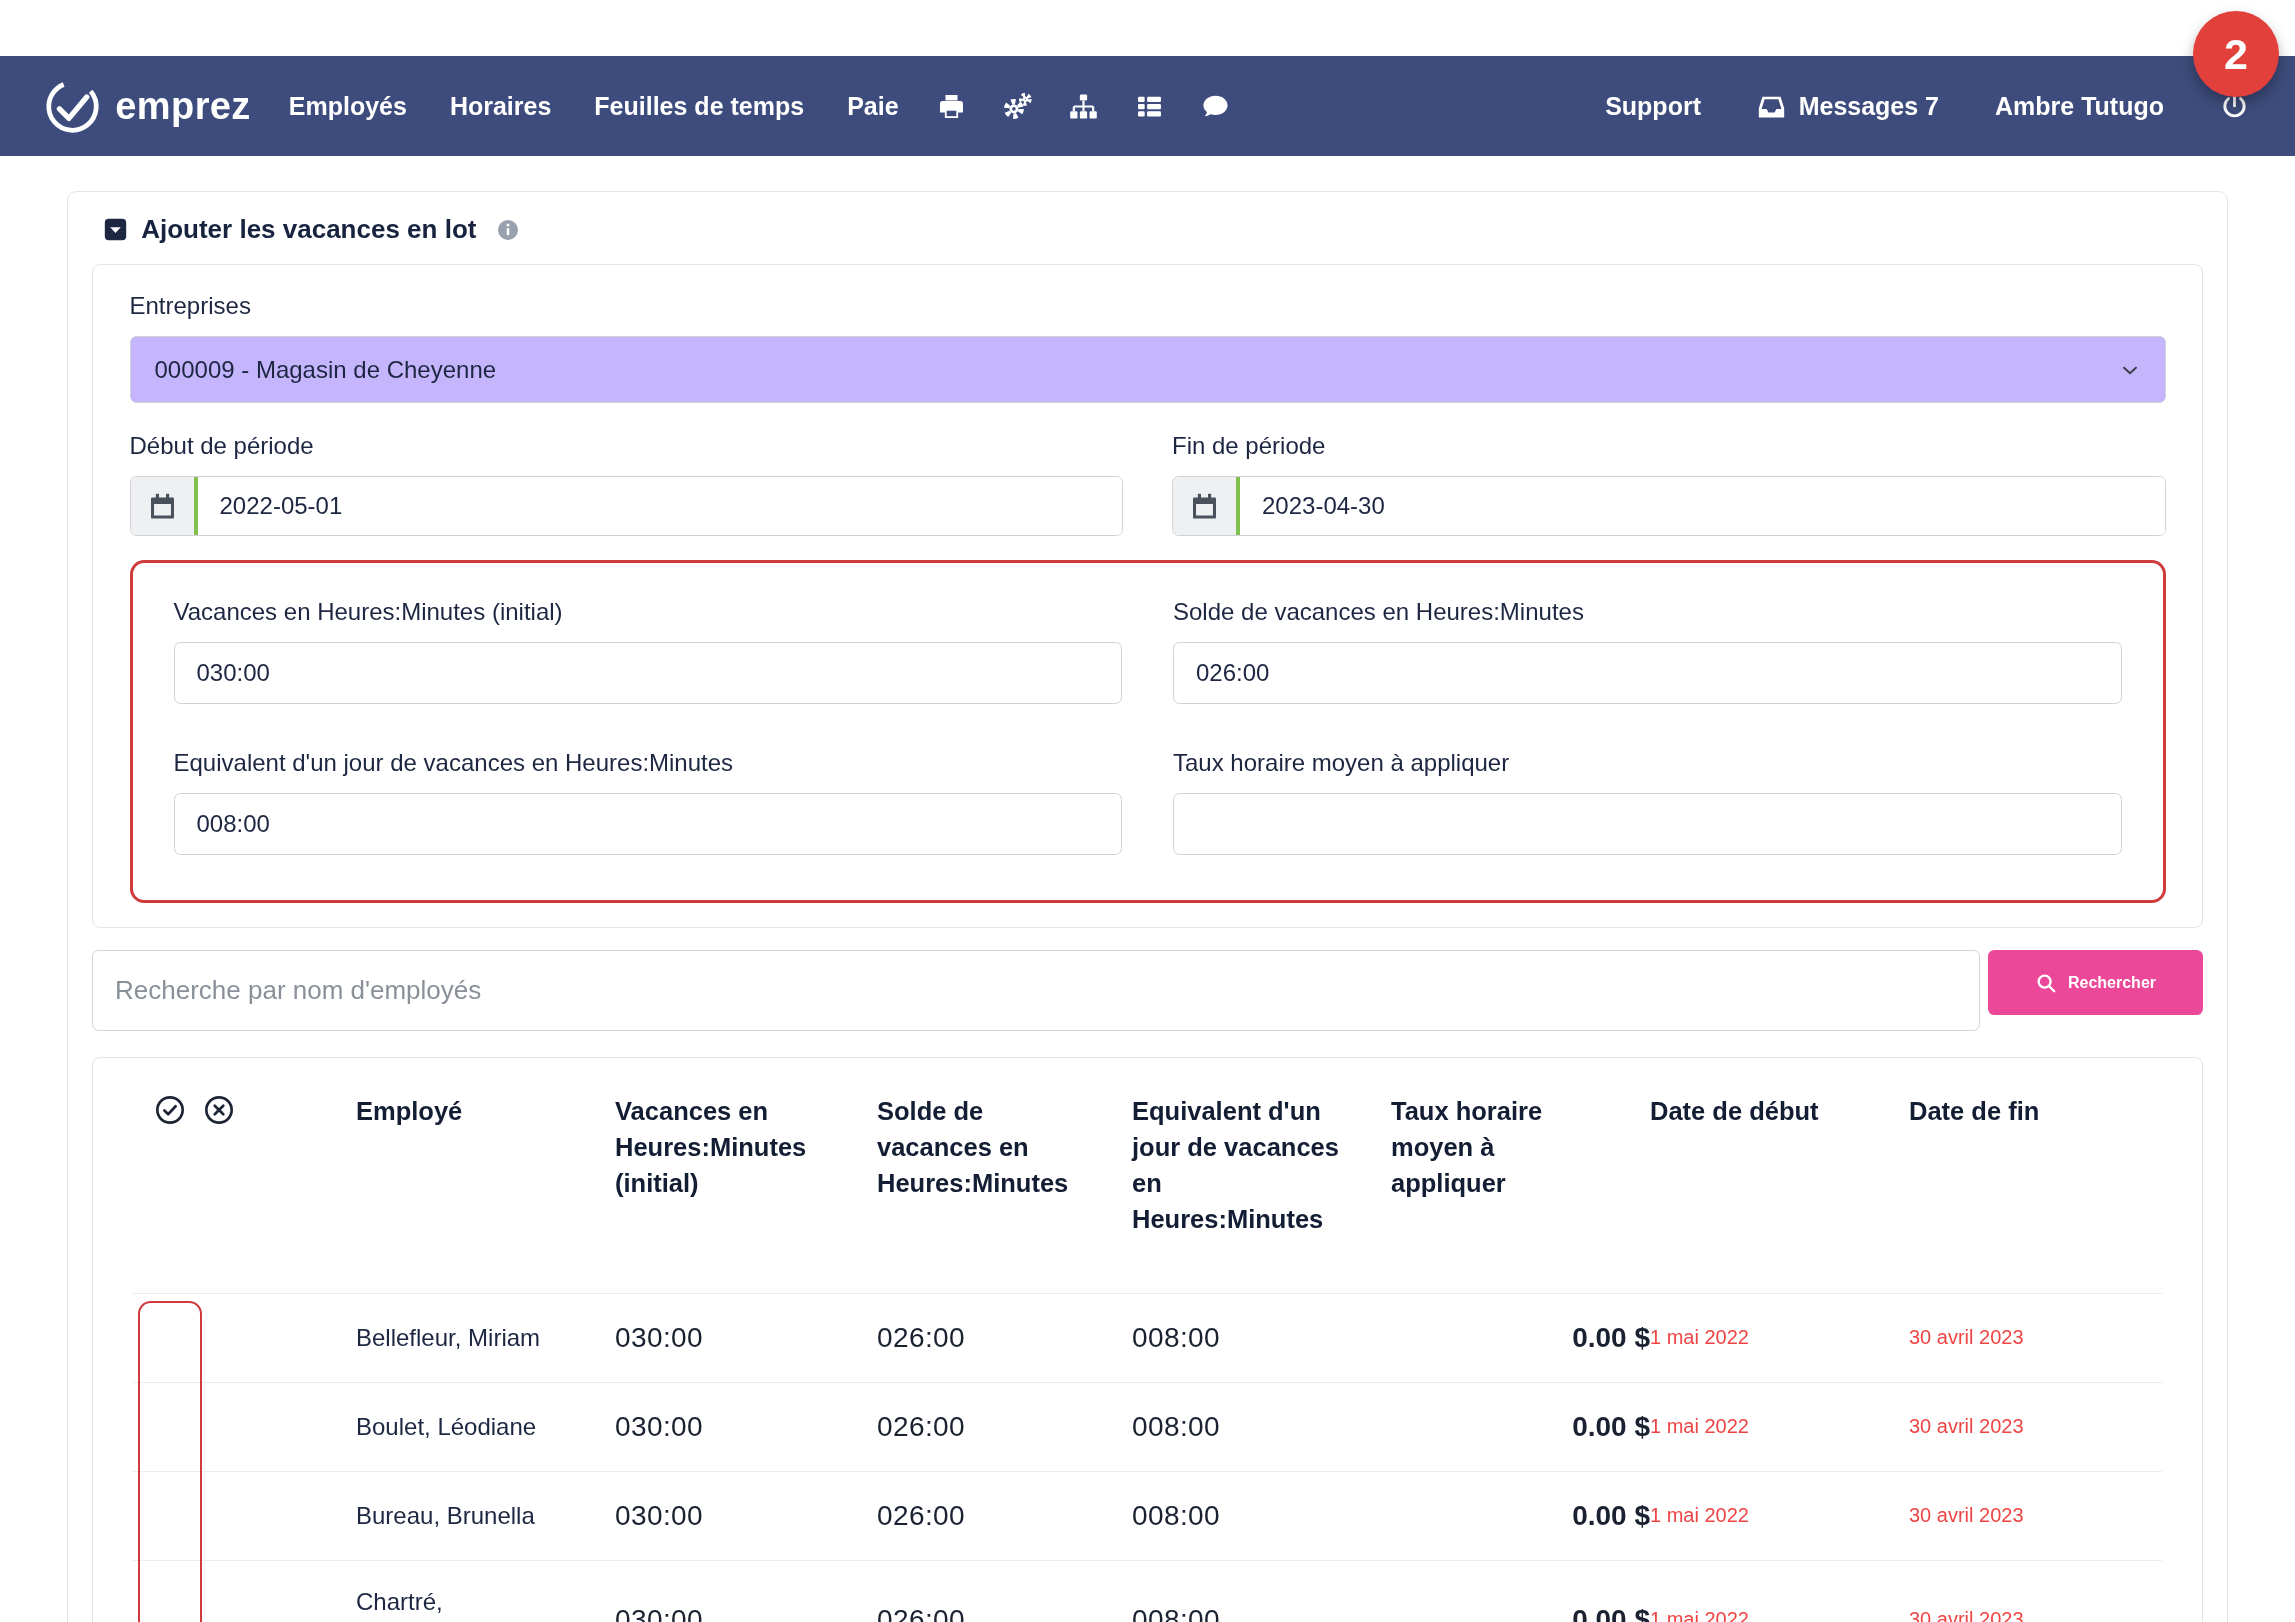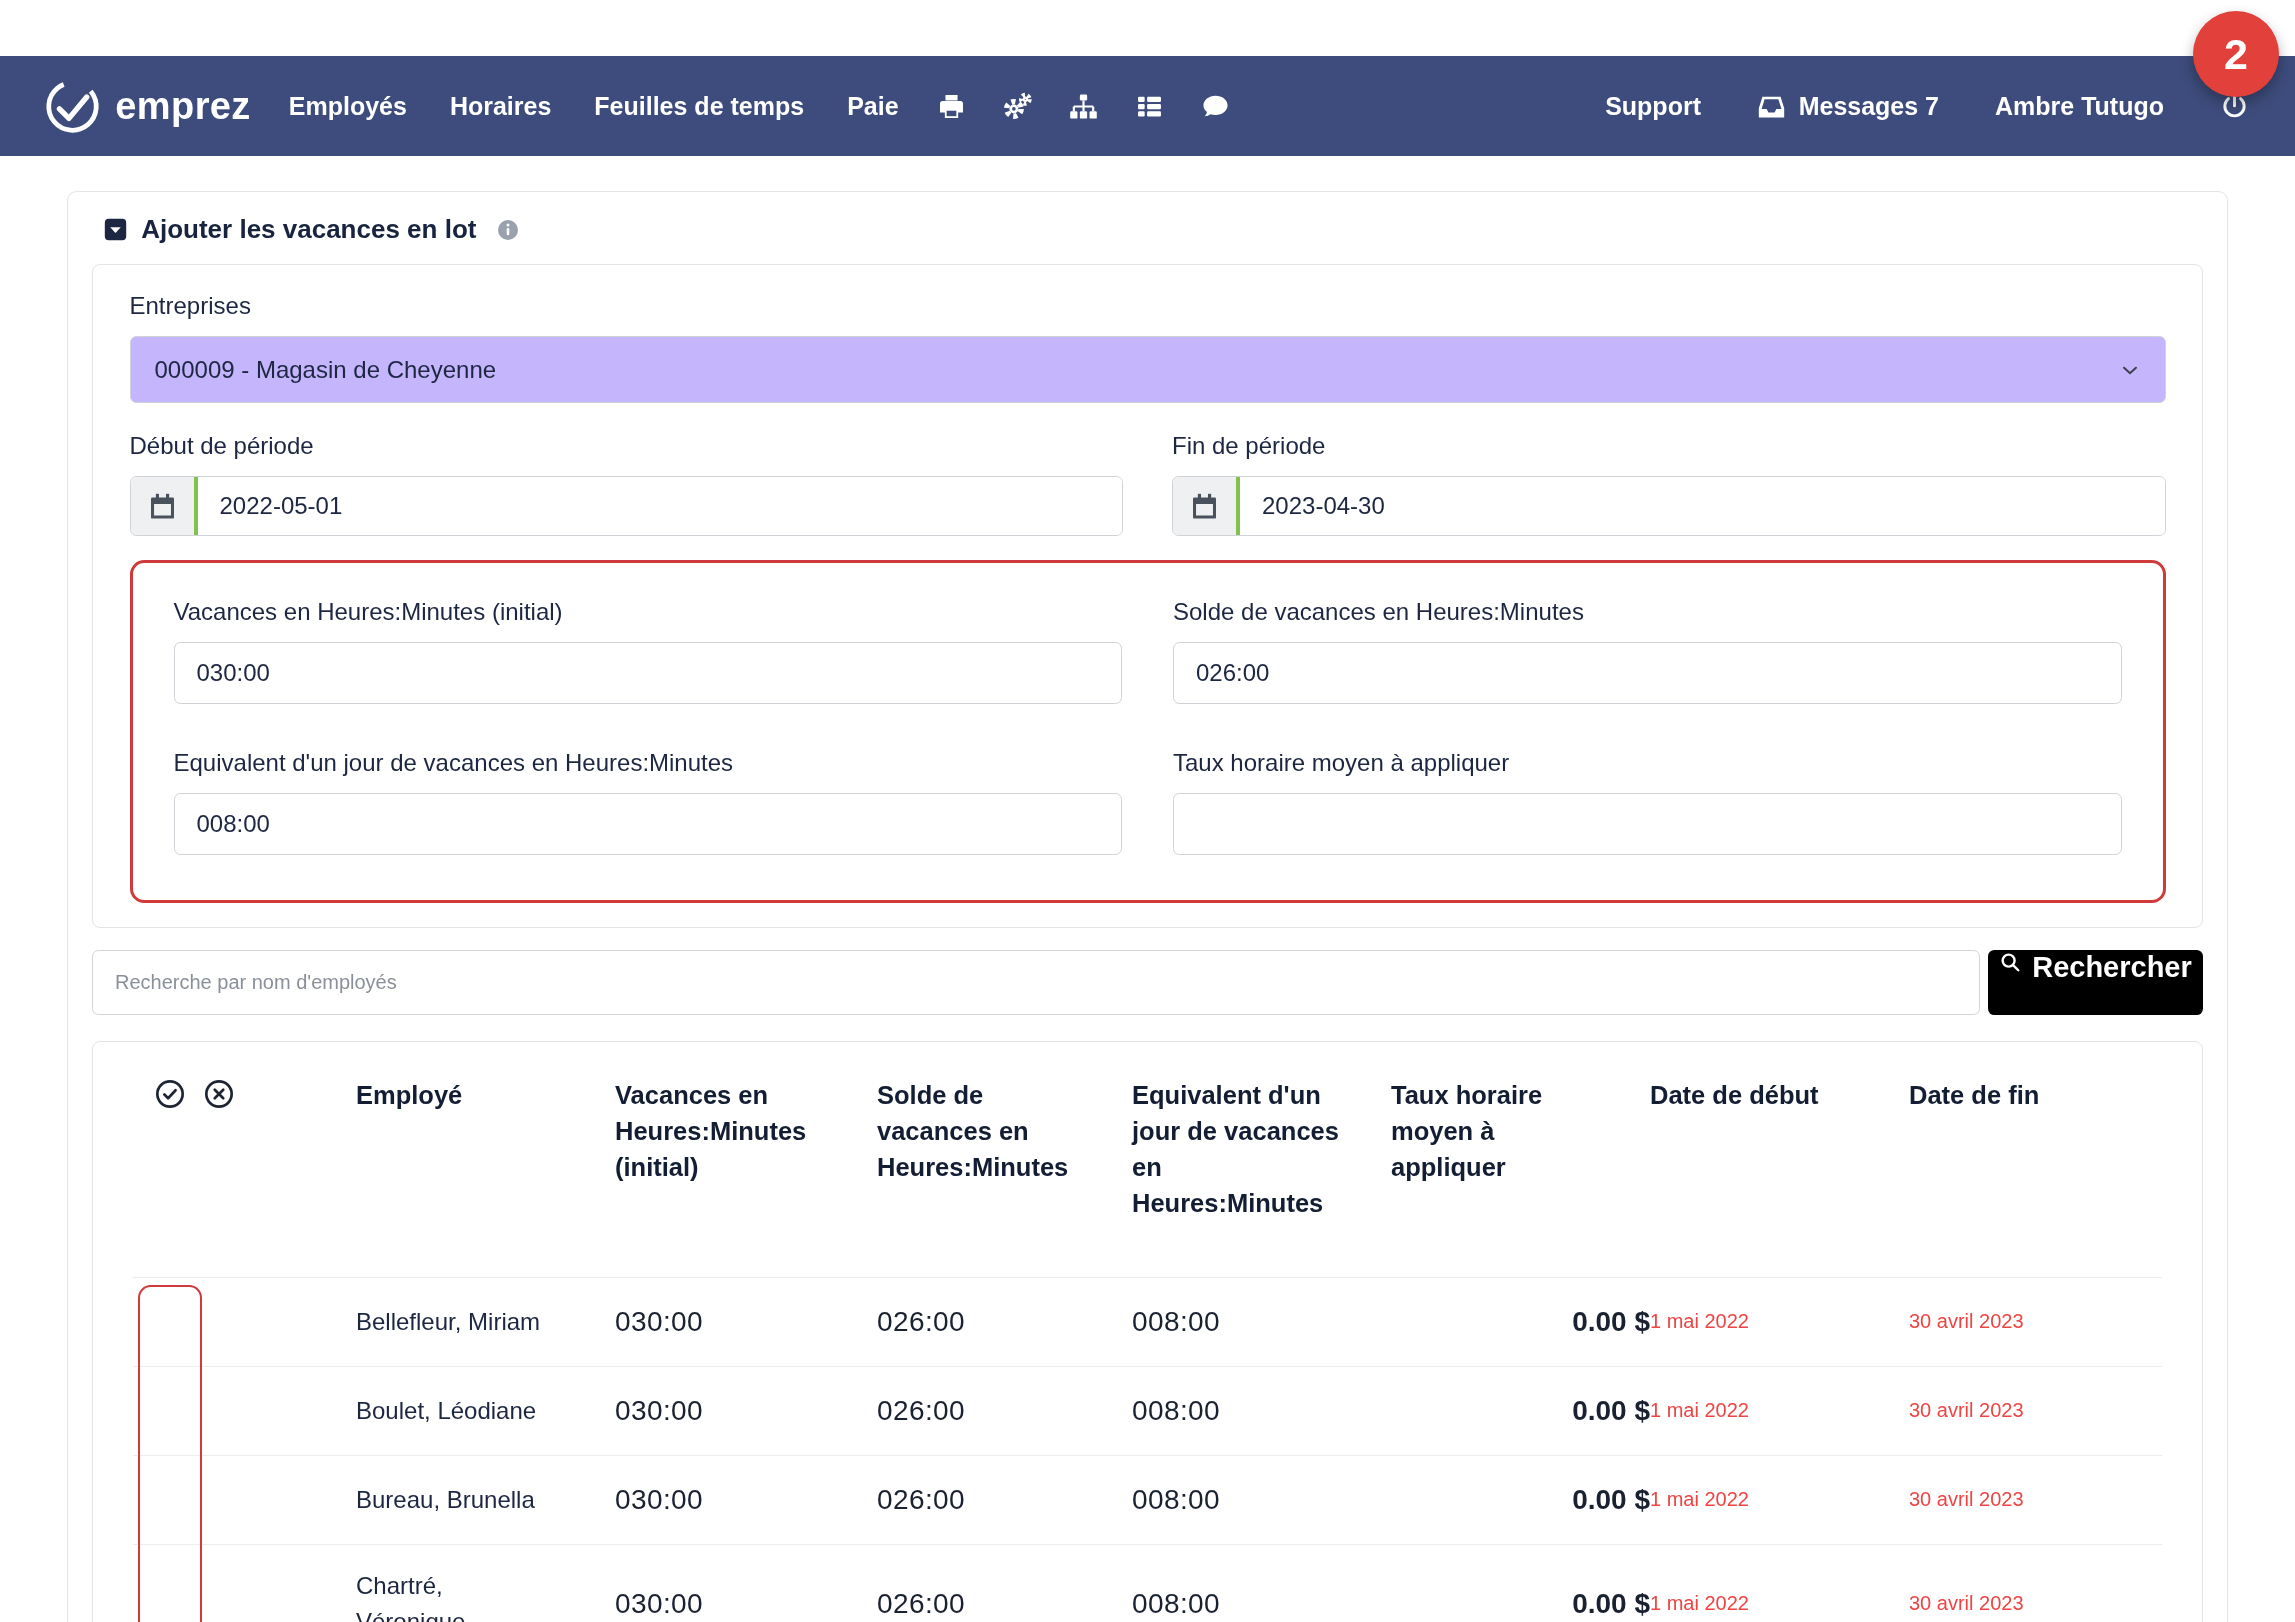--- a/index.html
+++ b/index.html
@@ -82,28 +82,28 @@
   }
   .fields-grid { display:grid; grid-template-columns:1fr 1fr; column-gap:51px; row-gap:45px; }
   .fields-grid input {
     width:100%; height:62px; border:1.6px solid #cfd2d6; border-radius:6.4px;
     font-size:24px; padding:0 22px; color:#1d2742; font-family:inherit; outline:none;
   }
 
   
   .search-row { display:flex; gap:8px; margin-top:22px; }
   .search-row input {
-    flex:1; height:65px; border:1.6px solid #d4d4d4; border-radius:6.4px;
-    font-size:20px; padding:16px 22px; color:#333; font-family:inherit; outline:none;
+    flex:1; height:81px; border:1.6px solid #d4d4d4; border-radius:6.4px;
+    font-size:26px; padding:16px 22px; color:#333; font-family:inherit; outline:none;
   }
   .search-row input::placeholder { color:#8a909a; }
   .search-btn {
-    width:215px; height:65px; background:#000000; border:none; border-radius:6.4px;
-    color:#fff; font-size:29px; font-weight:600; font-family:inherit;
-    display:flex; align-items:flex-start; justify-content:center; gap:11px; cursor:pointer;
+    width:215px; height:65px; background:#ec4899; border:none; border-radius:6.4px;
+    color:#fff; font-size:16px; font-weight:600; font-family:inherit;
+    display:flex; align-items:center; justify-content:center; gap:11px; cursor:pointer;
   }
   .search-btn svg { width:22px; height:22px; }
 
   
   .table-box {
     border:1.6px solid #e4e4e4; border-radius:8px; margin-top:25.5px;
     padding: 35px 40px 0; position:relative;
   }
   .trow {
     display:grid;

